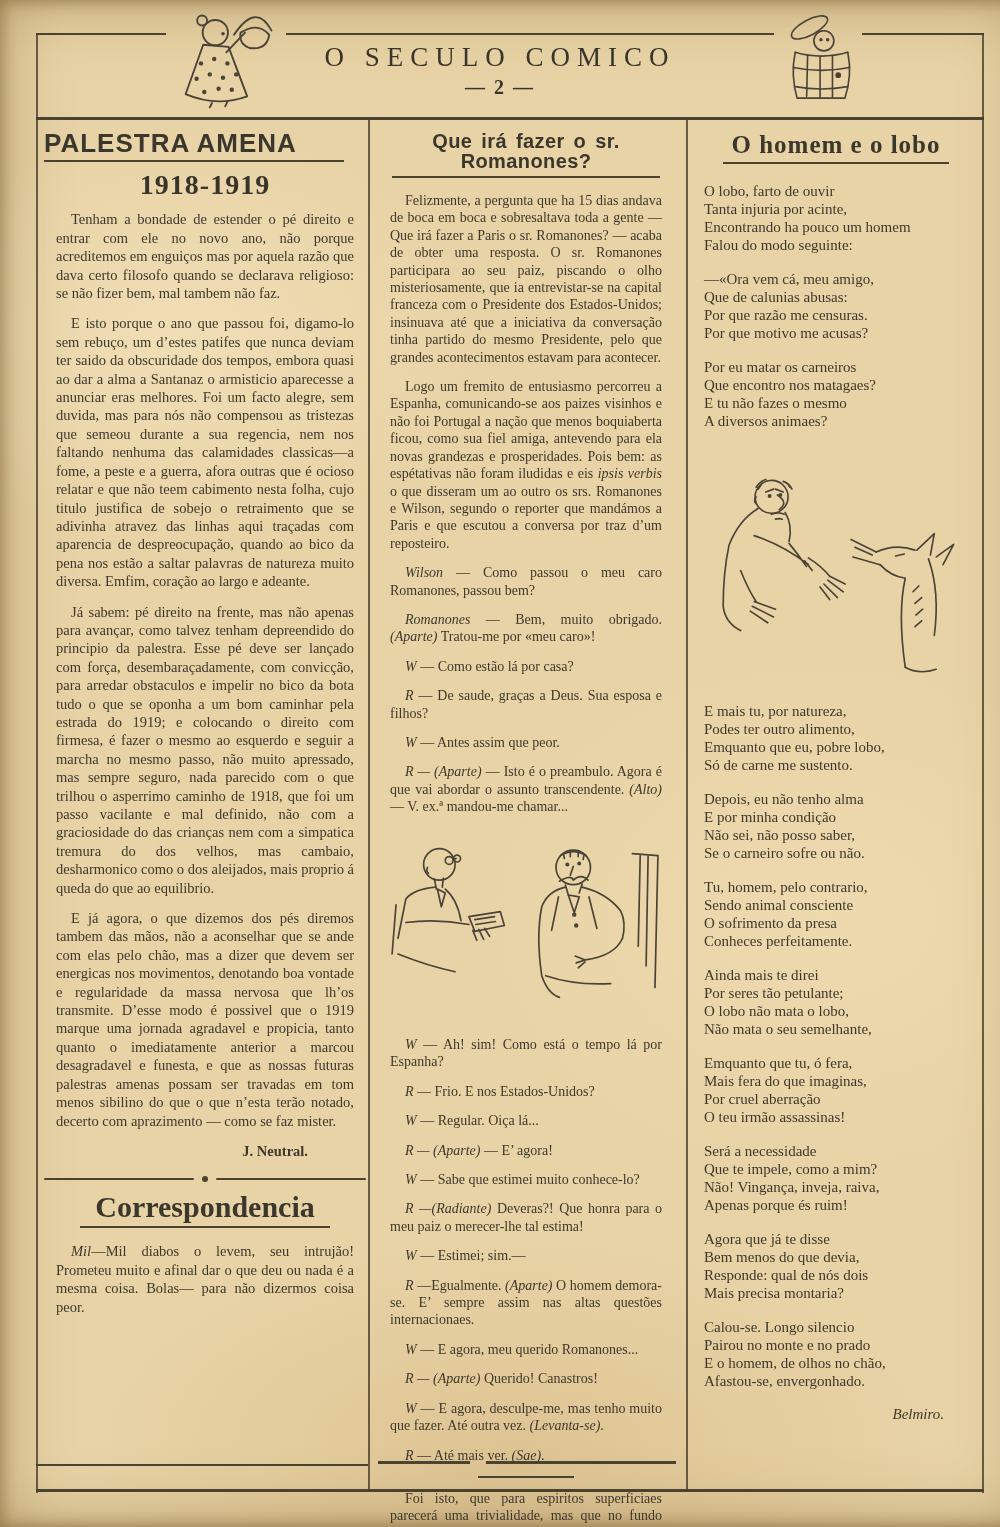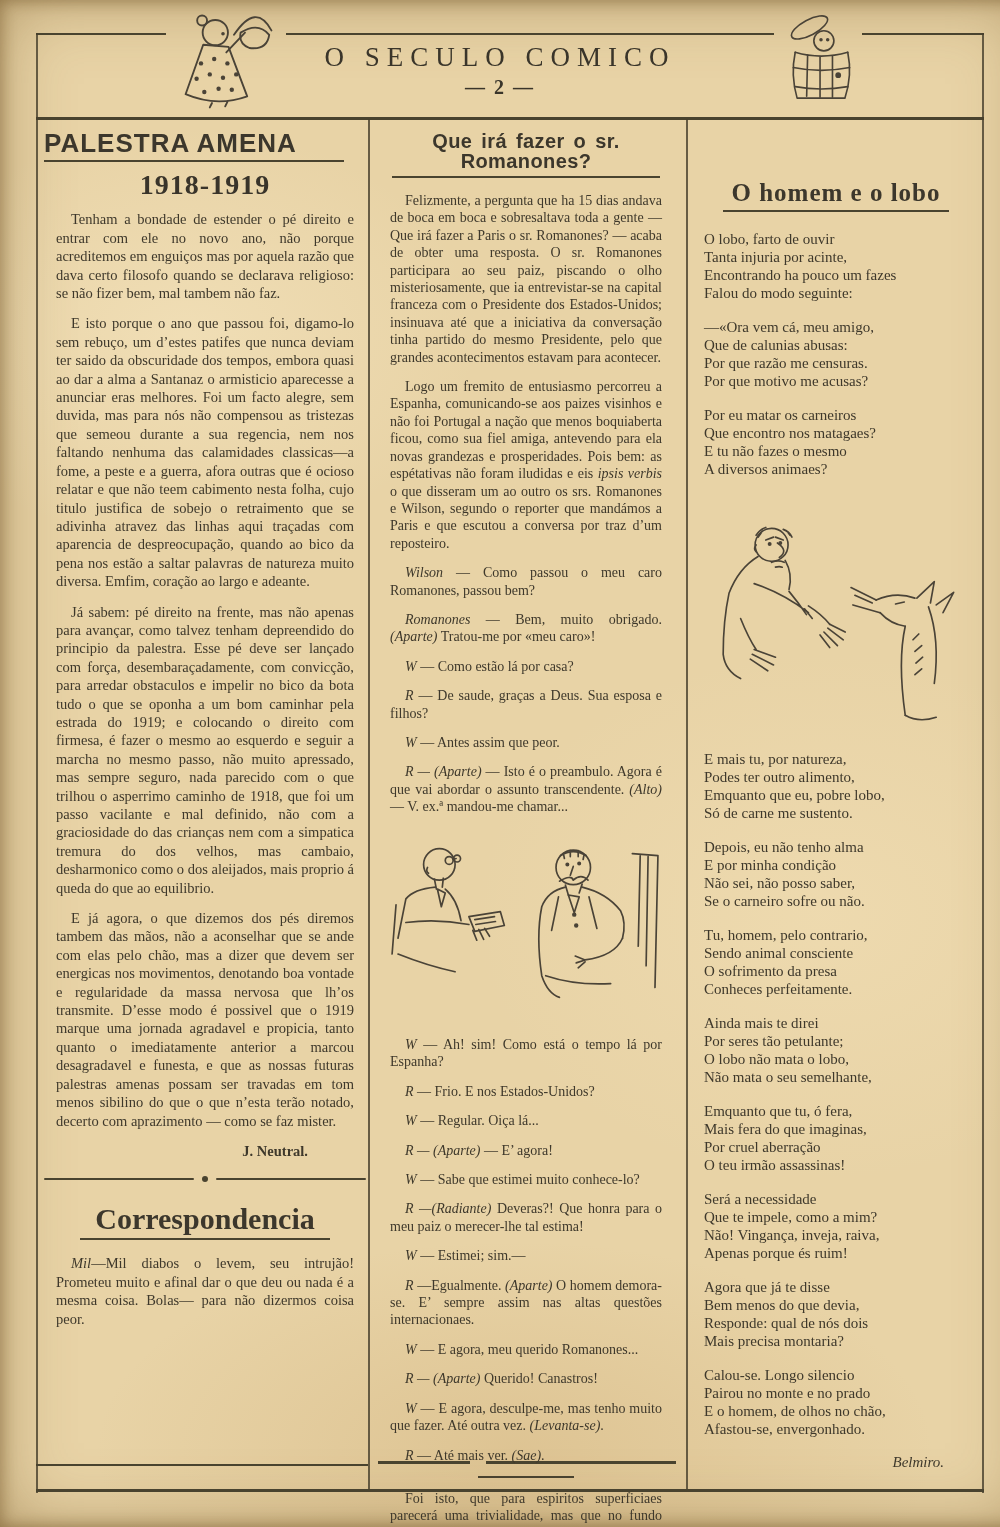--- a/index.html
+++ b/index.html
@@ -27,22 +27,22 @@
   #col-left{left:44px;top:130px;width:322px;font-size:14.5px;line-height:18.4px;}
   #col-mid{left:378px;top:131px;width:296px;}
   #col-right{left:698px;top:132px;width:276px;text-align:left;}
   .col p{margin:12px;text-indent:15px;}
   .h-palestra{font-family:"Liberation Sans",sans-serif;font-weight:bold;font-size:26px;
     letter-spacing:1px;color:#3c372c;text-indent:0;line-height:1;}
   .h-sub{font-size:28px;font-weight:bold;text-align:center;margin:14px 0 16px 0;color:#39342a;letter-spacing:1px;}
   .head-rule{height:2px;background:#49432f;margin-top:4px;}
   .h-mid{font-family:"Liberation Sans",sans-serif;font-weight:bold;font-size:20px;
     text-align:center;color:#3c372c;letter-spacing:.4px;word-spacing:3px;line-height:1;}
-  .h-right{font-size:25px;font-weight:bold;text-align:center;color:#3c372c;letter-spacing:1px;line-height:1;margin-top:48px;}
-  .h-corr{font-size:30px;font-weight:bold;text-align:center;color:#3c372c;line-height:1;margin-top:22px;}
+  .h-right{font-size:25px;font-weight:bold;text-align:center;color:#3c372c;letter-spacing:1px;line-height:1;}
+  .h-corr{font-size:30px;font-weight:bold;text-align:center;color:#3c372c;line-height:1;margin-top:10px;}
   .after-head{margin-top:14px;}
   .sig-left{text-align:right;font-weight:bold;margin-top:10px;padding-right:46px;text-indent:0;}
   .sig-right{text-align:right;font-style:italic;font-size:15px;margin-top:16px;padding-right:18px;}
   .orn-divider{display:flex;align-items:center;margin:16px 0 4px 0;}
   .orn-divider .seg{flex:1;height:2px;background:#49432f;border-radius:2px;}
   .orn-divider .dot{width:6px;height:6px;border-radius:50%;background:#49432f;margin:0 8px;}
   .stanza{white-space:pre-line;font-size:15px;line-height:18px;margin:0 0 16px 6px;}
   .dlg{margin:0;text-indent:15px;}
   .illus{margin:4px 0;}
   .mid-rule{width:96px;height:2px;background:#49432f;margin:10px auto 10px auto;}
@@ -216,21 +216,21 @@
   </div>
 
   <div class="col" id="col-right">
     <div class="h-right">O homem e o lobo</div>
     <div class="head-rule" style="width:226px;margin:5px auto 0 auto;"></div>
 
     <div class="after-head" style="margin-top:18px;">
 
     <div class="stanza">O lobo, farto de ouvir
 Tanta injuria por acinte,
-Encontrando ha pouco um fazes
+Encontrando ha pouco um homem
 Falou do modo seguinte:</div>
         <div class="stanza">—«Ora vem cá, meu amigo,
 Que de calunias abusas:
 Por que razão me censuras.
 Por que motivo me acusas?</div>
         <div class="stanza">Por eu matar os carneiros
 Que encontro nos matagaes?
 E tu não fazes o mesmo
 A diversos animaes?</div>
       </div>

